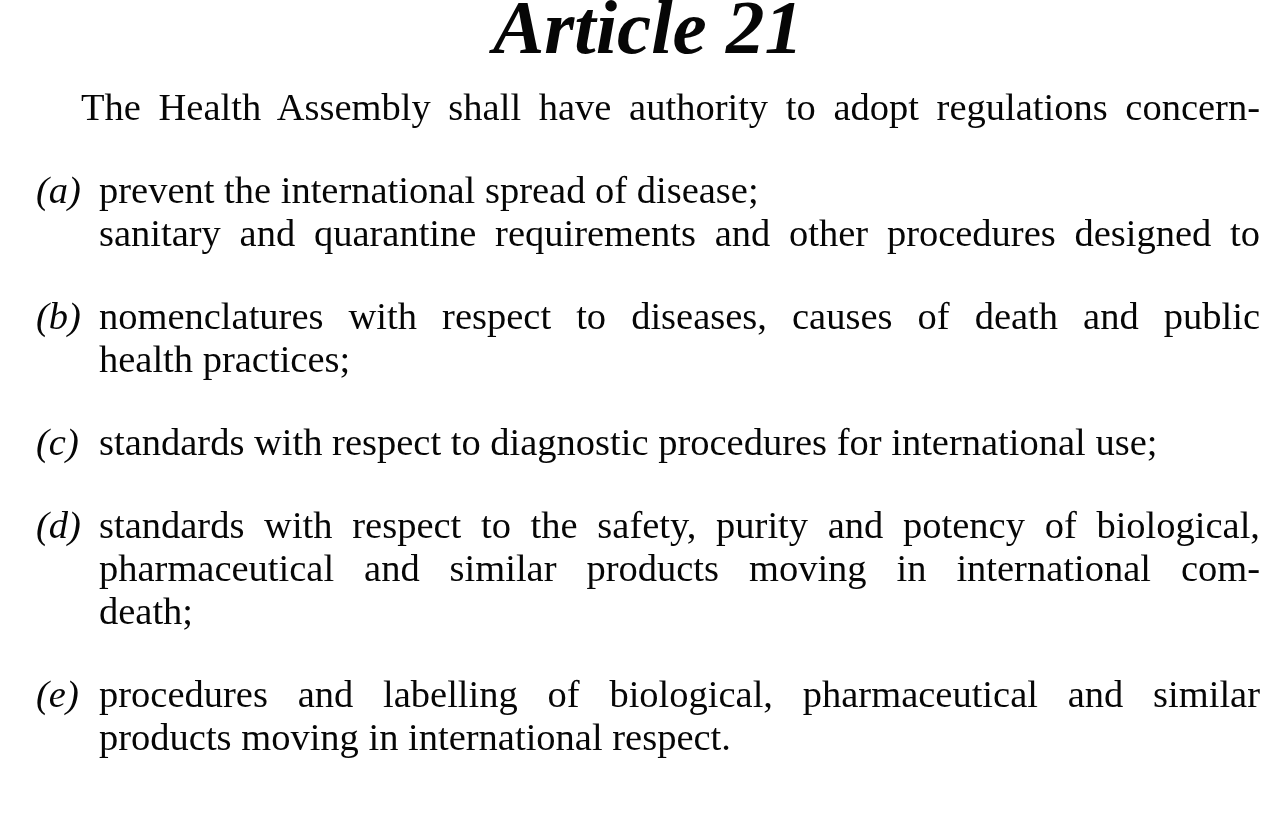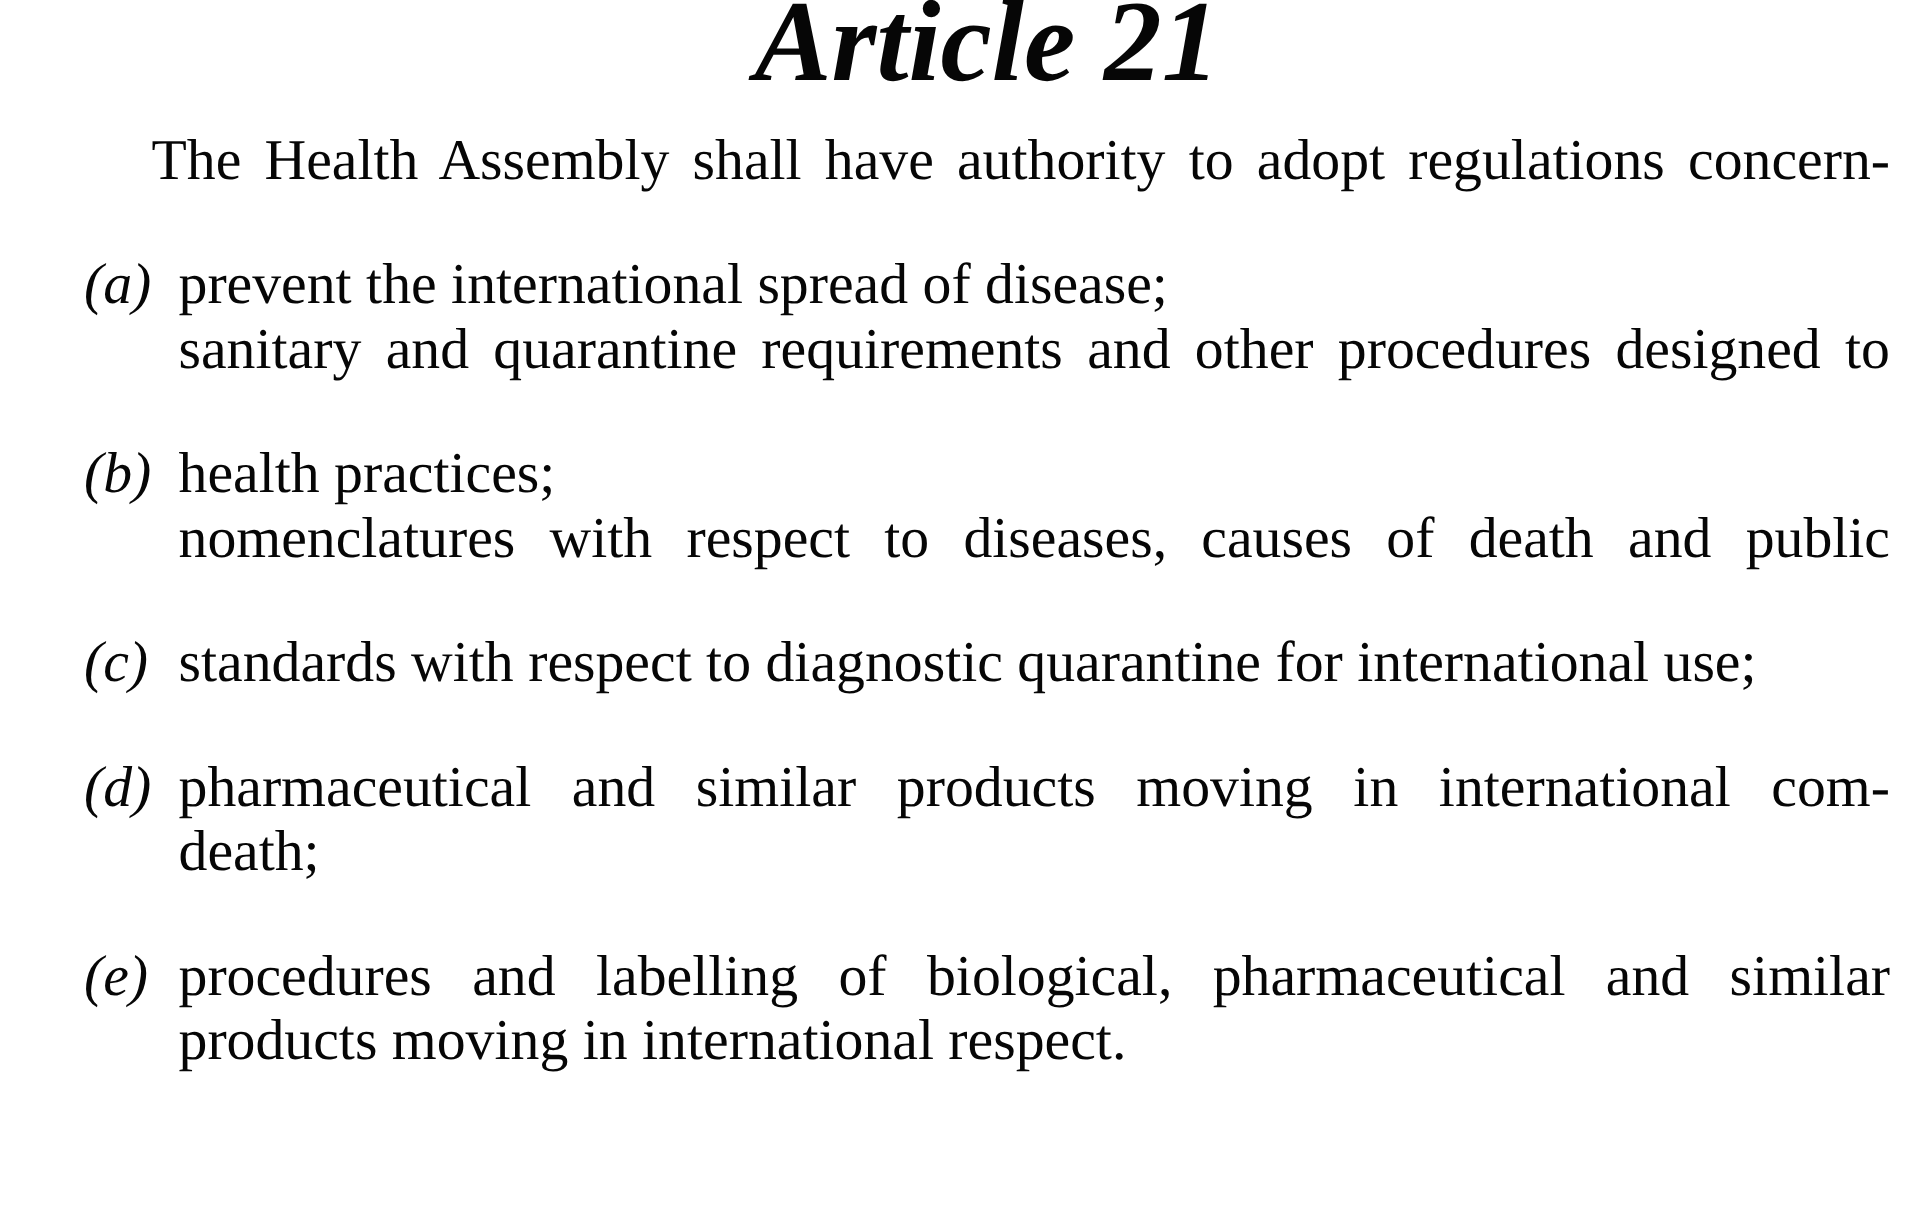--- a/index.html
+++ b/index.html
@@ -10,21 +10,21 @@
   .page {
     position: relative;
     box-sizing: border-box;
     width: 1286px;
     height: 814px;
     background: #ffffff;
     color: #060606;
     font-family: "Liberation Serif", "DejaVu Serif", serif;
     font-size: 38.5px;
     line-height: 43px;
-    padding: 6px 26px 0 56px;
+    padding: 6px 26px 0 36px;
     overflow: hidden;
   }
   .heading {
     text-align: center;
     font-style: italic;
     margin: 0 0 37px 0;
   }
   .para {
     margin: 0;
   }
@@ -69,31 +69,32 @@
   </div>
 
   <div class="para item">
     <span class="item-label">(a)</span>
     <div class="text-line last">prevent the international spread of disease;</div>
     <div class="text-line j">sanitary and quarantine requirements and other procedures designed to</div>
   </div>
 
   <div class="para item">
     <span class="item-label">(b)</span>
+    <div class="text-line j">nomenclatures with respect to diseases, causes of death and public</div>
     <div class="text-line last">health practices;</div>
-    <div class="text-line j">nomenclatures with respect to diseases, causes of death and public</div>
   </div>
 
   <div class="para item">
     <span class="item-label">(c)</span>
-    <div class="text-line last">standards with respect to diagnostic quarantine for international use;</div>
+    <div class="text-line last">standards with respect to diagnostic procedures for international use;</div>
   </div>
 
   <div class="para item">
     <span class="item-label">(d)</span>
+    <div class="text-line j">standards with respect to the safety, purity and potency of biological,</div>
     <div class="text-line j">pharmaceutical and similar products moving in international com-</div>
     <div class="text-line last">death;</div>
   </div>
 
   <div class="para item">
     <span class="item-label">(e)</span>
     <div class="text-line j">procedures and labelling of biological, pharmaceutical and similar</div>
     <div class="text-line last">products moving in international respect.</div>
   </div>
 

